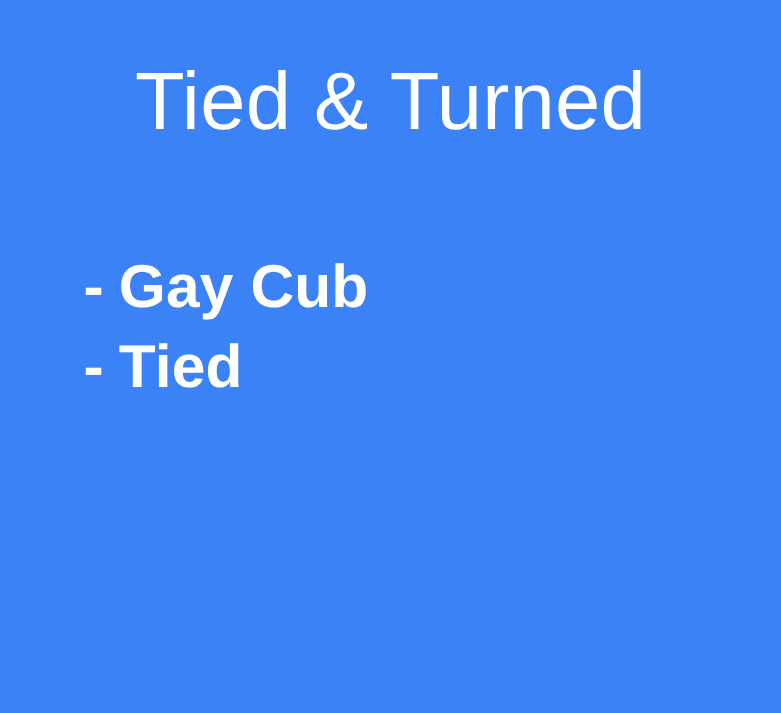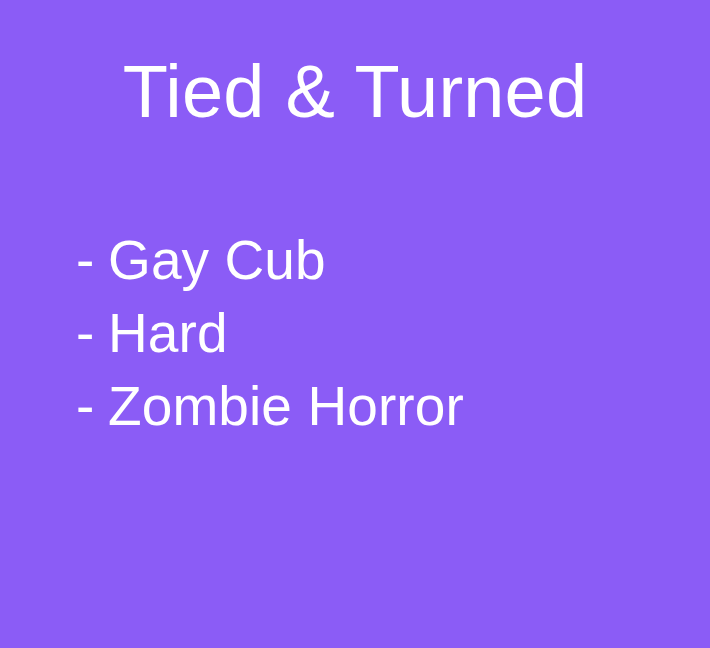--- a/index.html
+++ b/index.html
@@ -10,21 +10,21 @@
   }
 
   body {
     font-family: "Liberation Sans", sans-serif;
   }
 
   .slide {
     position: relative;
     width: 710px;
     height: 648px;
-    background: #8b5cf6;
+    background: #3b82f6;
     overflow: hidden;
     box-sizing: border-box;
   }
 
   .slide-title {
     position: absolute;
     left: 0;
     top: 55px;
     width: 710px;
     text-align: center;
@@ -44,21 +44,21 @@
     margin: 0;
     padding: 0;
     list-style: none;
   }
 
   .bullet-item {
     display: block;
     color: #ffffff;
     font-family: "Liberation Sans", sans-serif;
     font-size: 55px;
-    font-weight: 400;
+    font-weight: 700;
     line-height: 73px;
     white-space: nowrap;
     letter-spacing: 0.1px;
   }
 
   .bullet-marker {
     display: inline-block;
     width: 32px;
     color: #ffffff;
   }
@@ -75,23 +75,20 @@
 
   <div class="slide-title">Tied &amp; Turned</div>
 
   <ul class="bullet-list">
 
     <li class="bullet-item">
       <span class="bullet-marker">-</span><span class="bullet-text">Gay Cub</span>
     </li>
 
     <li class="bullet-item">
-      <span class="bullet-marker">-</span><span class="bullet-text">Hard</span>
+      <span class="bullet-marker">-</span><span class="bullet-text">Tied</span>
     </li>
 
-    <li class="bullet-item">
-      <span class="bullet-marker">-</span><span class="bullet-text">Zombie Horror</span>
-    </li>
 
 
   </ul>
 
 </div>
 
 </body></html>

